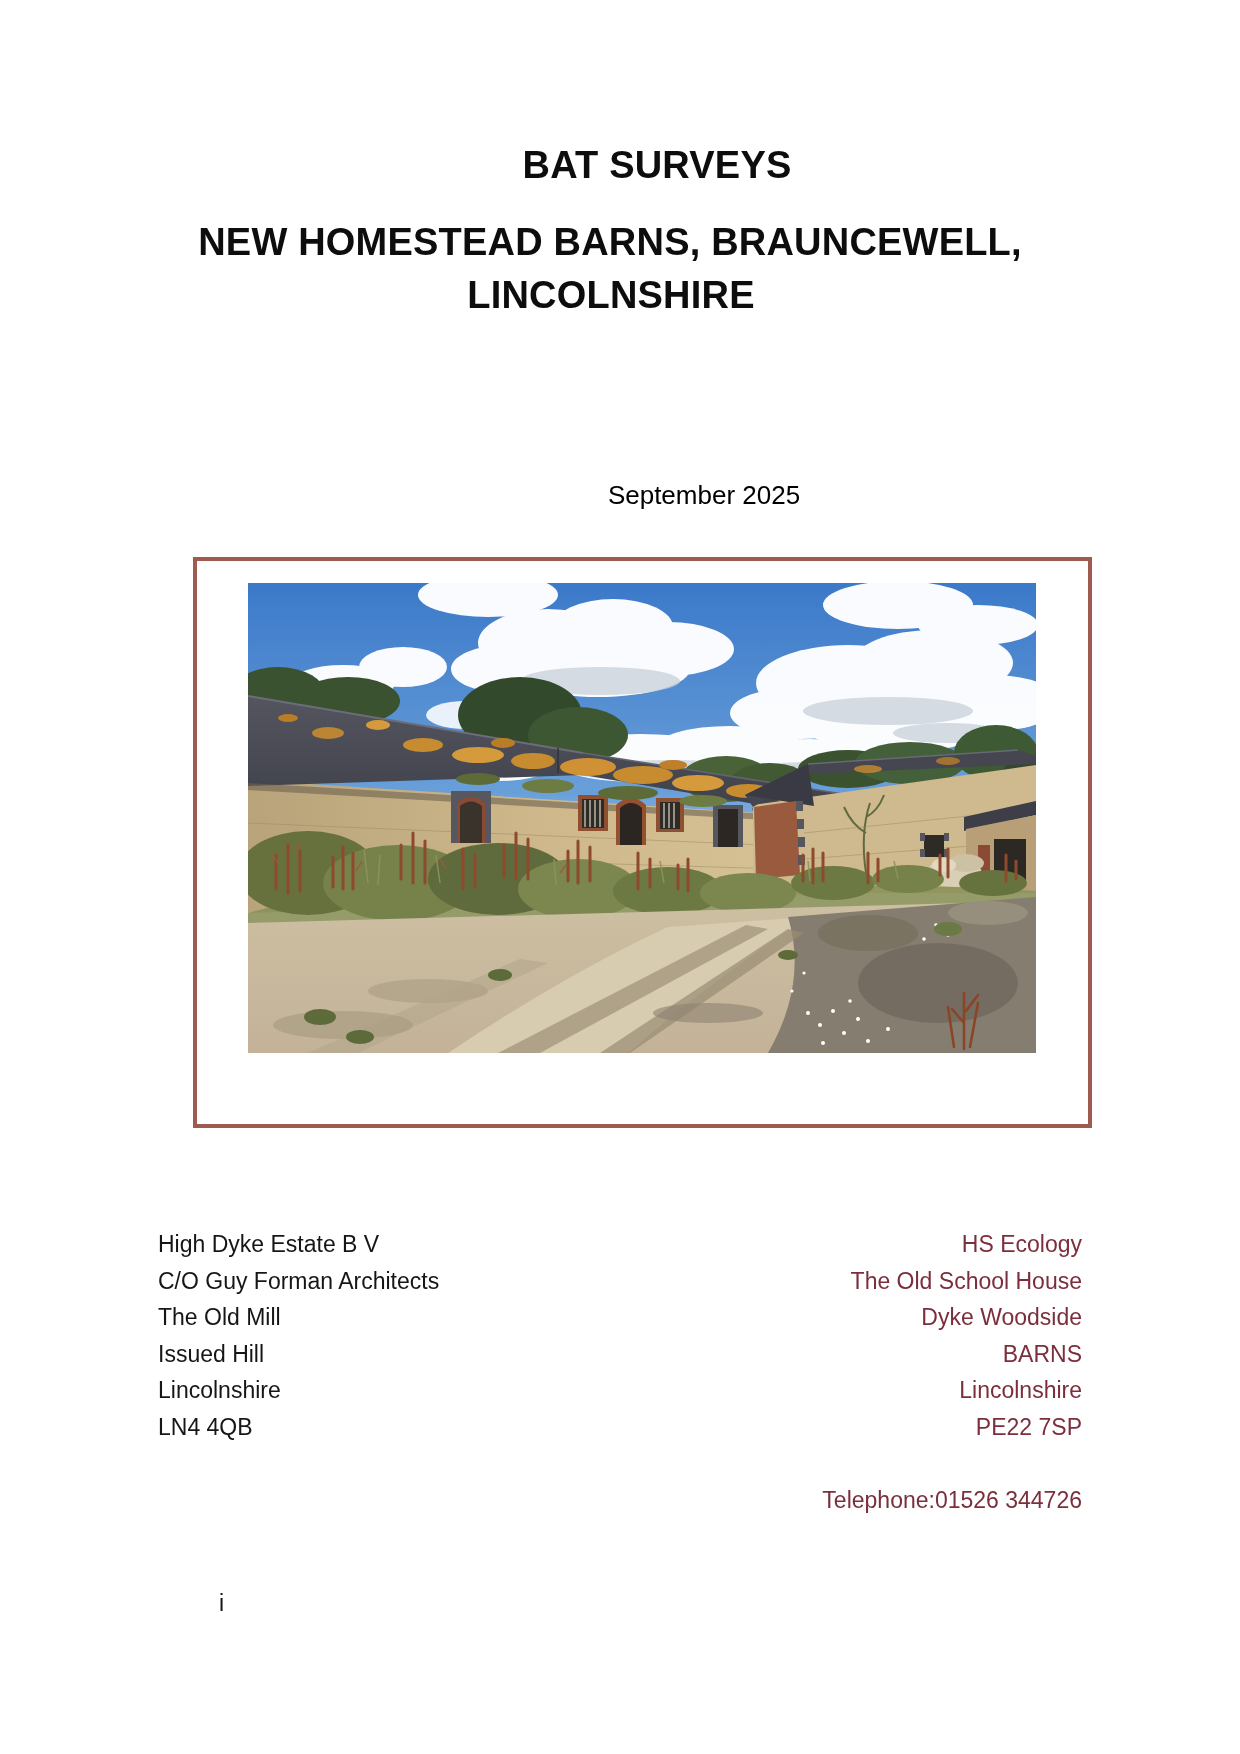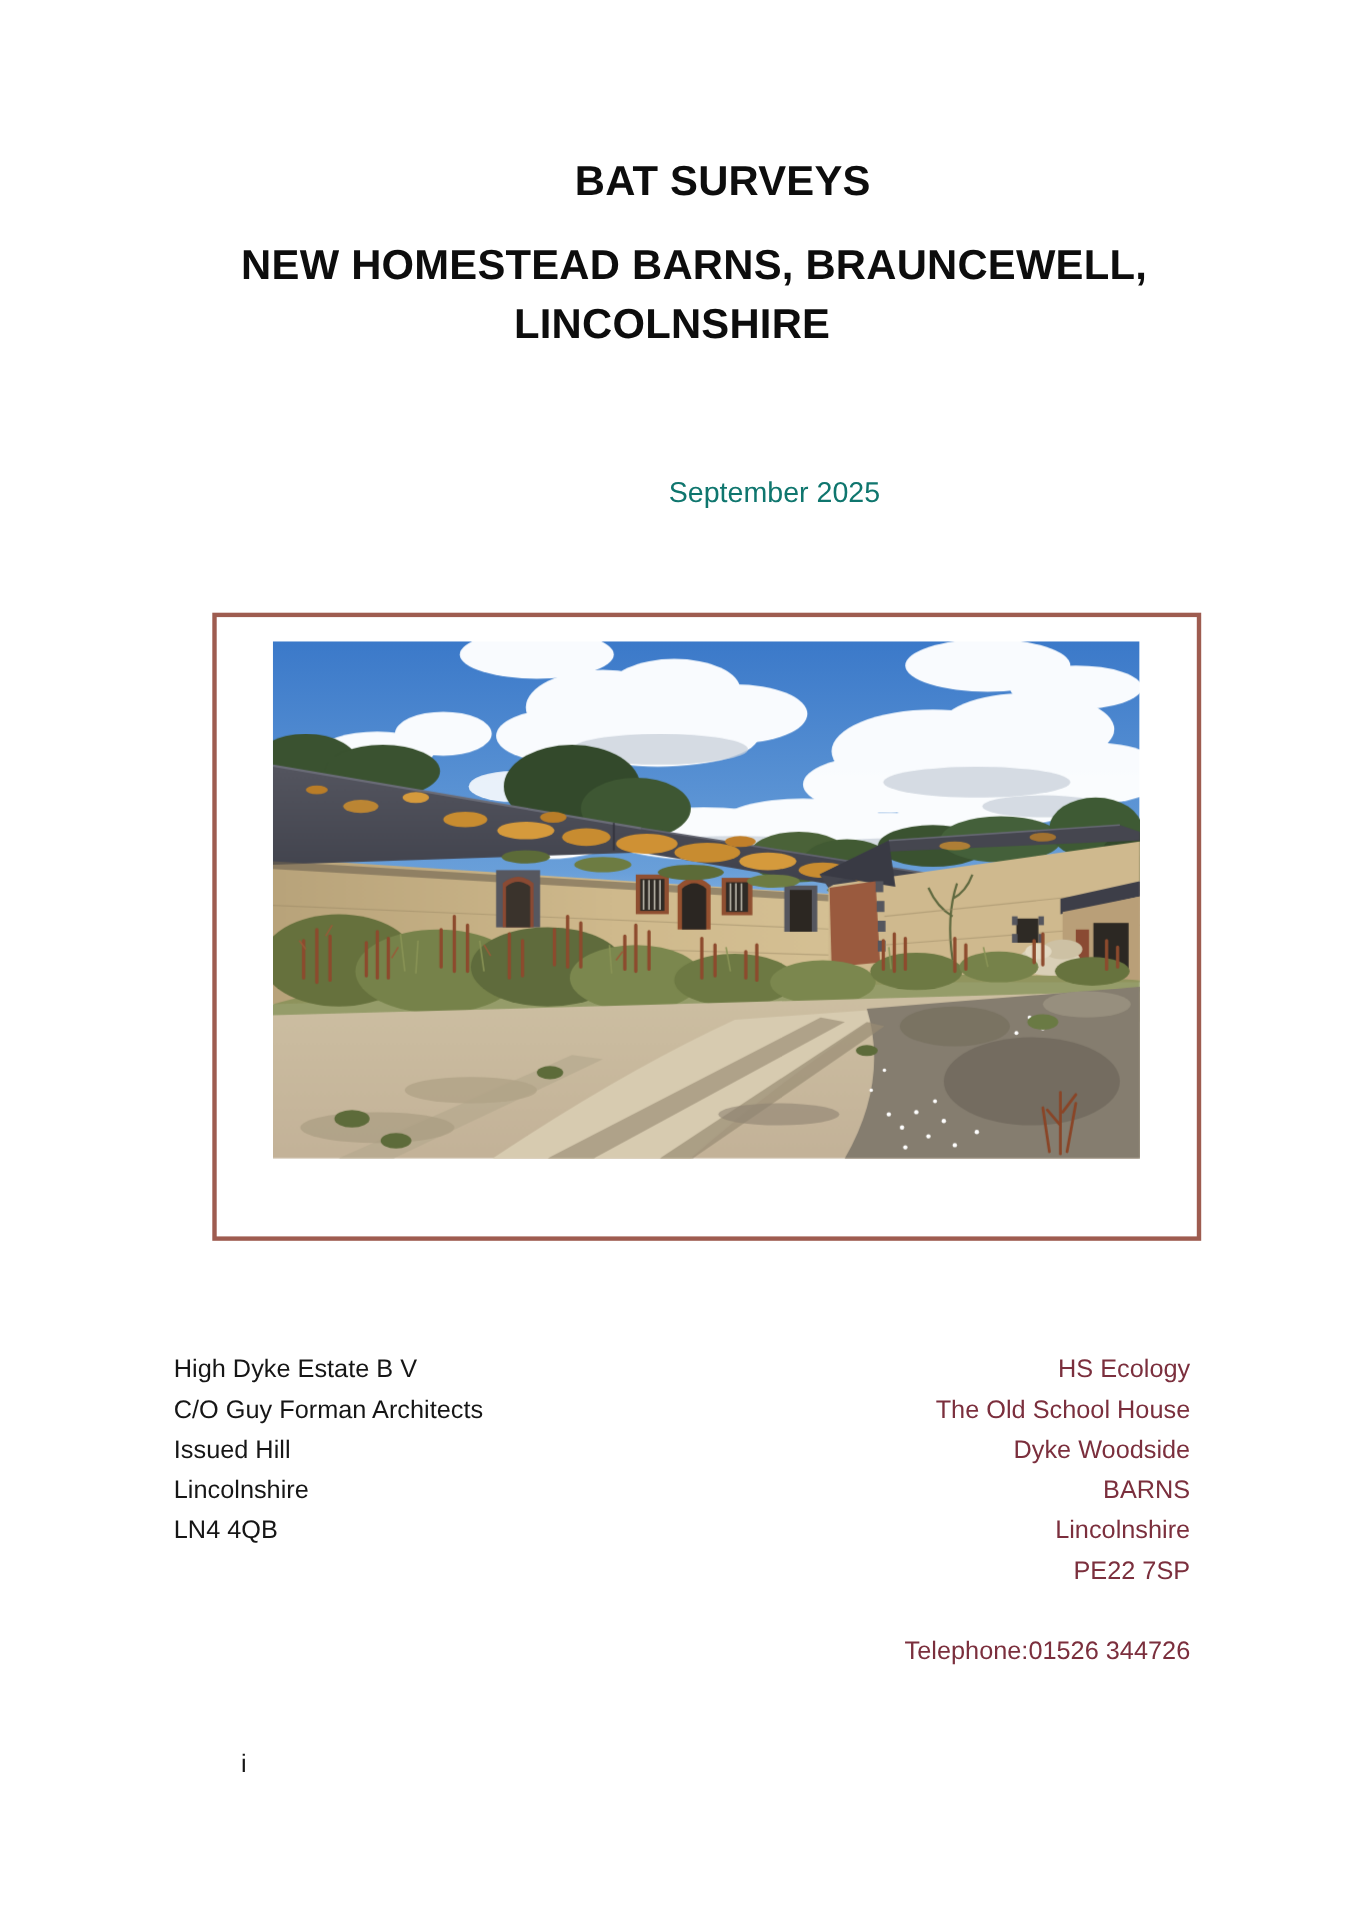--- a/index.html
+++ b/index.html
@@ -14,25 +14,25 @@
   .abs{position:absolute;white-space:nowrap;}
   .centered{transform:translateX(-50%);}
   .title{
     font-weight:bold;
     font-size:38px;
     line-height:1.15;
     color:#0d0d0d;
     letter-spacing:0.2px;
   }
   .title1{left:657px;top:144px;}
-  .title2{left:631px;top:221px;}
+  .title2{left:610px;top:221px;}
   .title3{left:611px;top:274px;}
   .date{
-    left:704px;top:432px;
-    font-size:26px;color:#0f766e;
+    left:704px;top:480px;
+    font-size:26px;color:#000000;
   }
   .photo-frame{
     left:193px;top:557px;
     width:899px;height:571px;
     box-sizing:border-box;
     border:4px solid #9e5c50;
     background:#ffffff;
   }
   .photo{
     left:248px;top:583px;
@@ -335,20 +335,21 @@
         <ellipse cx="252" cy="392" rx="12" ry="6"></ellipse>
         <ellipse cx="540" cy="372" rx="10" ry="5"></ellipse>
         <ellipse cx="700" cy="346" rx="14" ry="7" fill="#6a7a44"></ellipse>
       </g>
     </g>
   </svg>
 
   <div class="abs addr addr-left">
     <div>High Dyke Estate B V</div>
     <div>C/O Guy Forman Architects</div>
+    <div>The Old Mill</div>
     <div>Issued Hill</div>
     <div>Lincolnshire</div>
     <div>LN4 4QB</div>
   </div>
 
   <div class="abs addr addr-right">
     <div>HS Ecology</div>
     <div>The Old School House</div>
     <div>Dyke Woodside</div>
     <div>BARNS</div>

